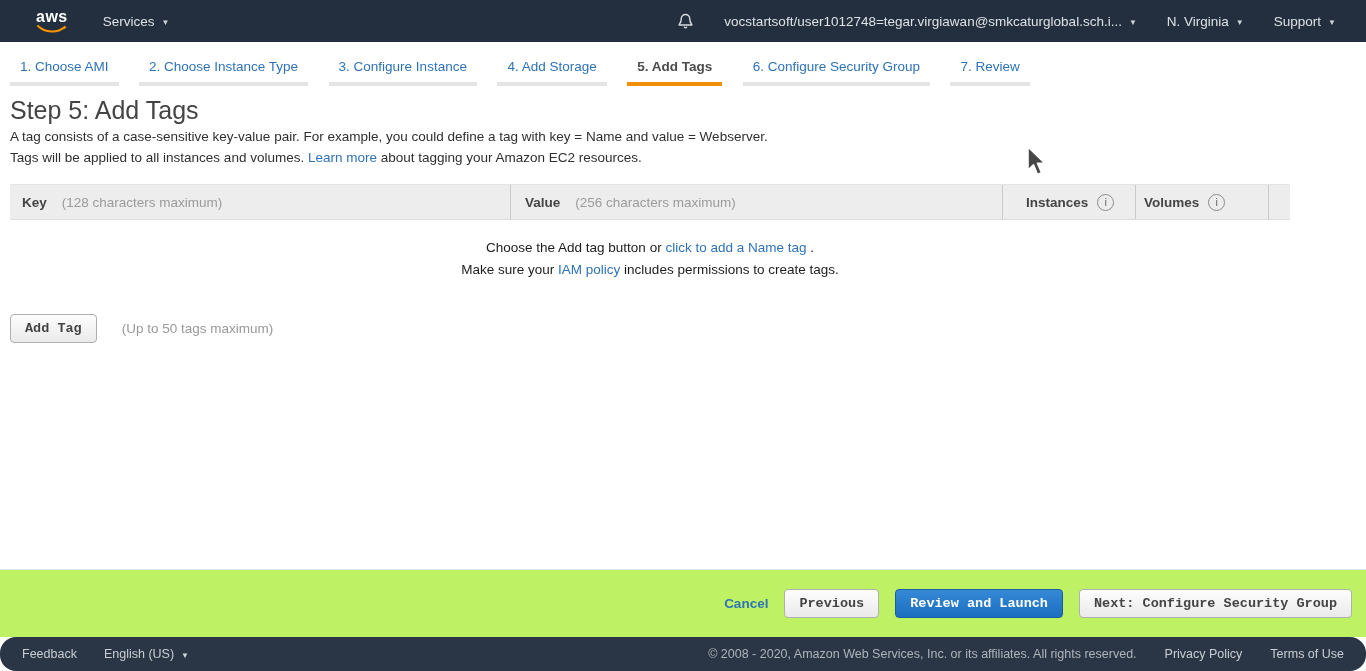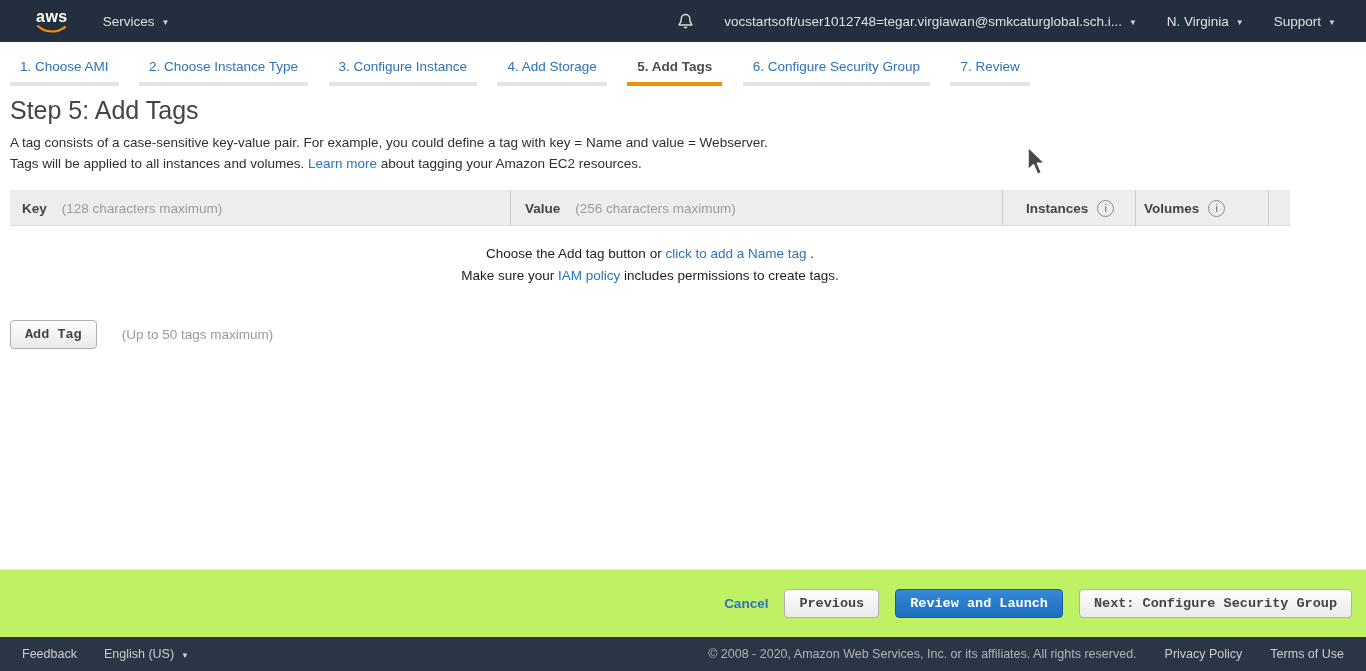--- a/index.html
+++ b/index.html
@@ -77,21 +77,21 @@
     border-bottom-color: #ef9008;
   }
 
   
   .content { flex: 1 1 auto; padding: 0 10px; position: relative; }
   .page-title {
     font-size: 25px;
     color: #444444;
     font-weight: 400;
     margin-top: 10px;
-    margin-bottom: 7px;
+    margin-bottom: 1px;
   }
   .desc { font-size: 13.5px; line-height: 21px; color: #2f2f2f; }
   a.link, .link {
     color: #2e73b8;
     text-decoration: none;
     cursor: pointer;
   }
 
   
   .tag-table { width: 1280px; margin-top: 16px; }
@@ -175,20 +175,21 @@
   
   .footer {
     flex: 0 0 auto;
     height: 34px;
     background: #2a3545;
     display: flex;
     align-items: center;
     font-size: 12.5px;
     color: #c9ced4;
     padding: 0 22px;
+    border-radius: 16px;
   }
   .footer .f-item { cursor: pointer; white-space: nowrap; }
   .f-lang { margin-left: 27px; display: inline-flex; align-items: center; gap: 7px; }
   .f-copy { margin-left: auto; color: #aeb4bc; cursor: default; }
   .f-privacy { margin-left: 28px; }
   .f-terms { margin-left: 28px; }
 
   
   .cursor { position: absolute; left: 1026px; top: 146px; pointer-events: none; z-index: 50; }
 </style>

